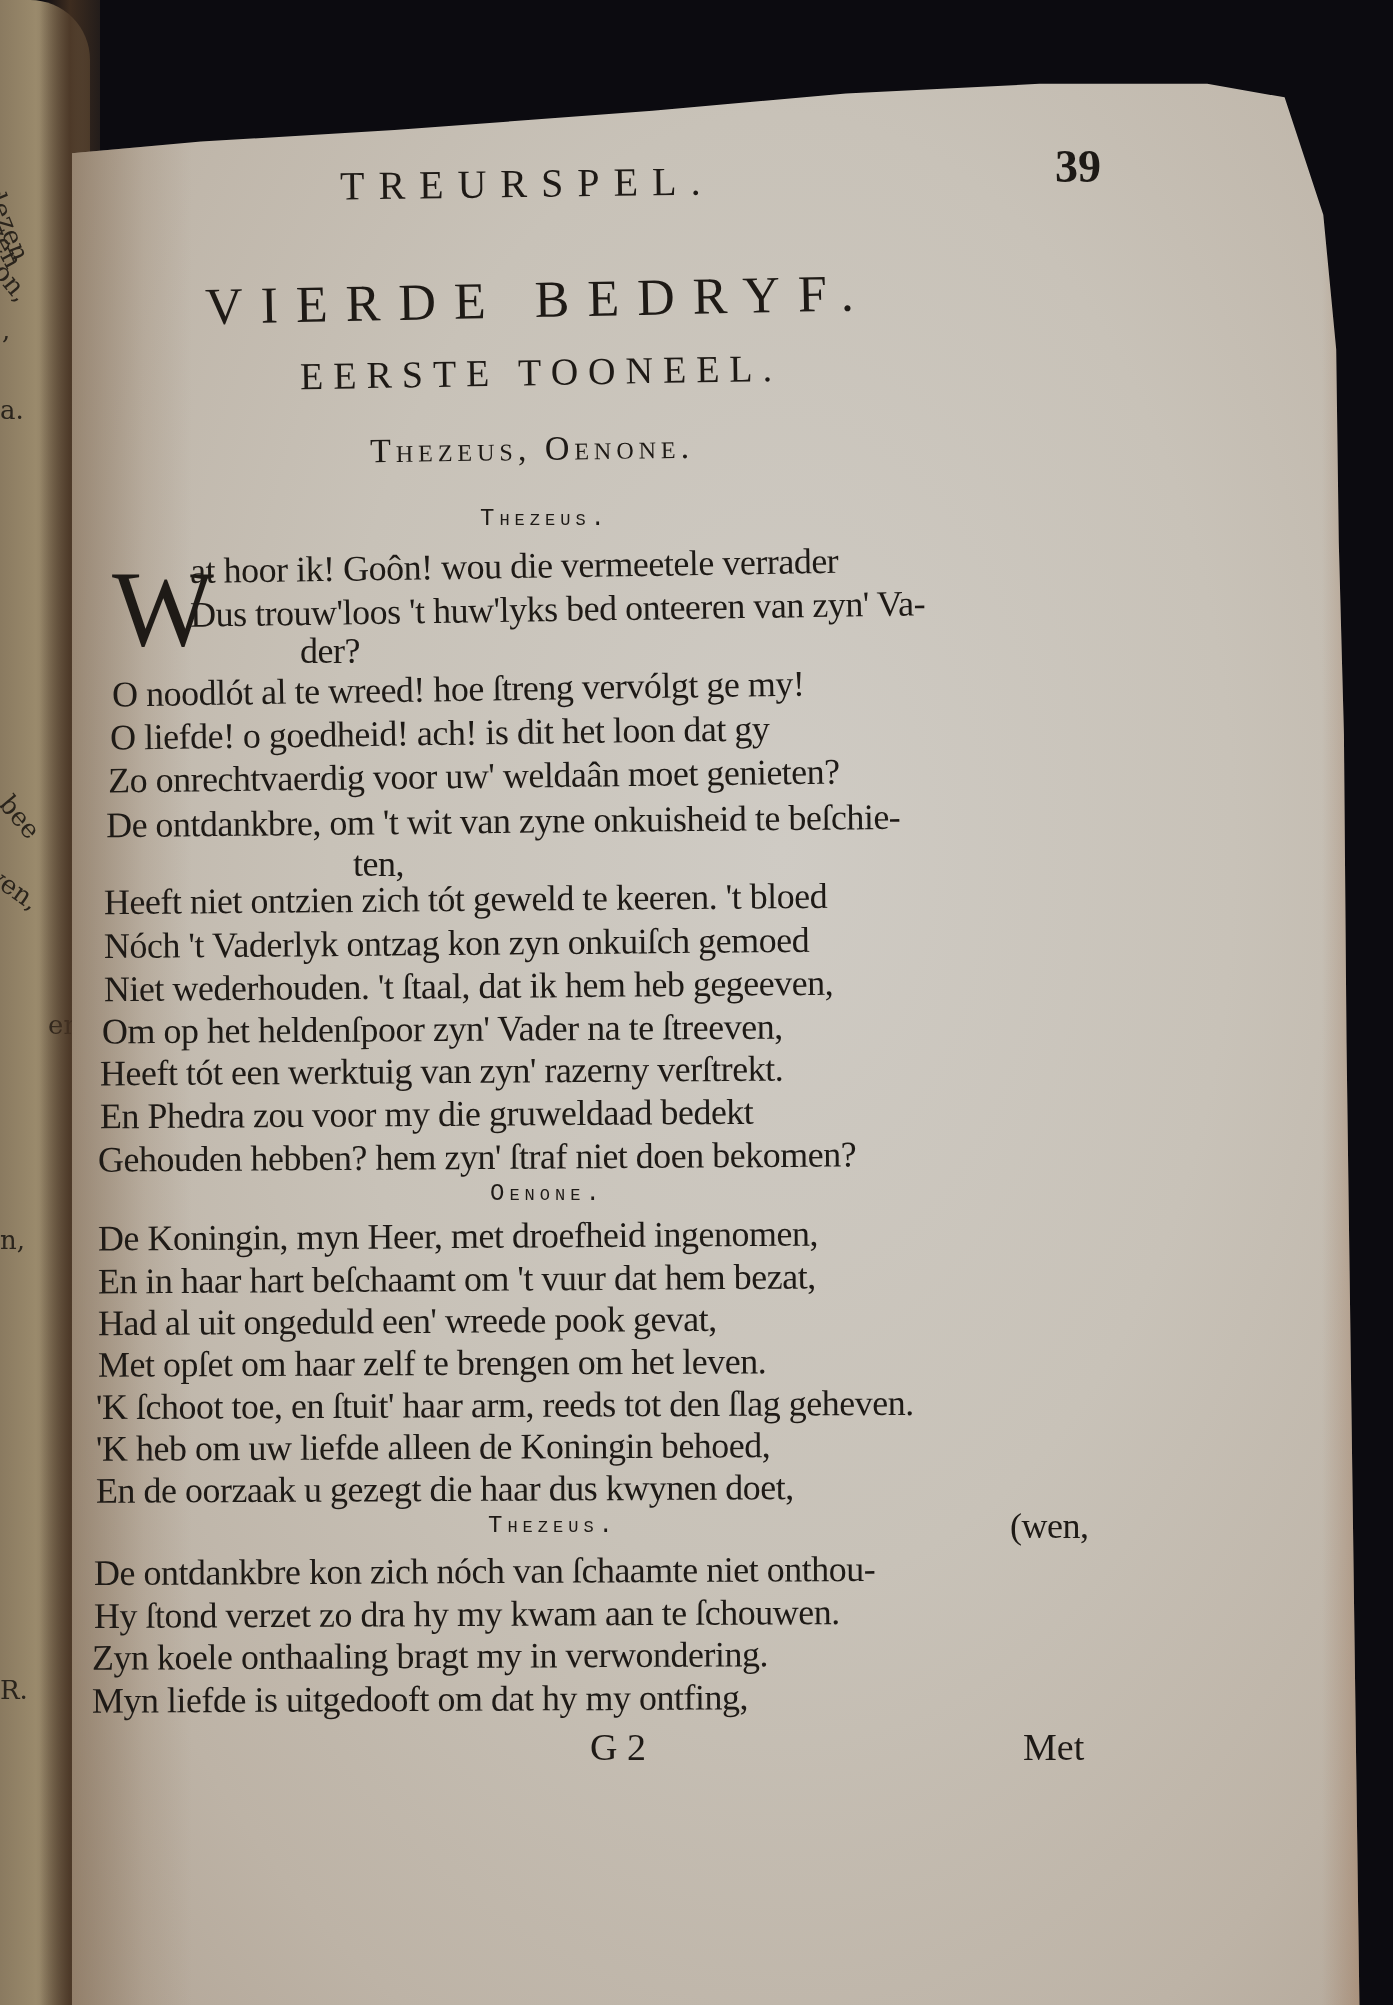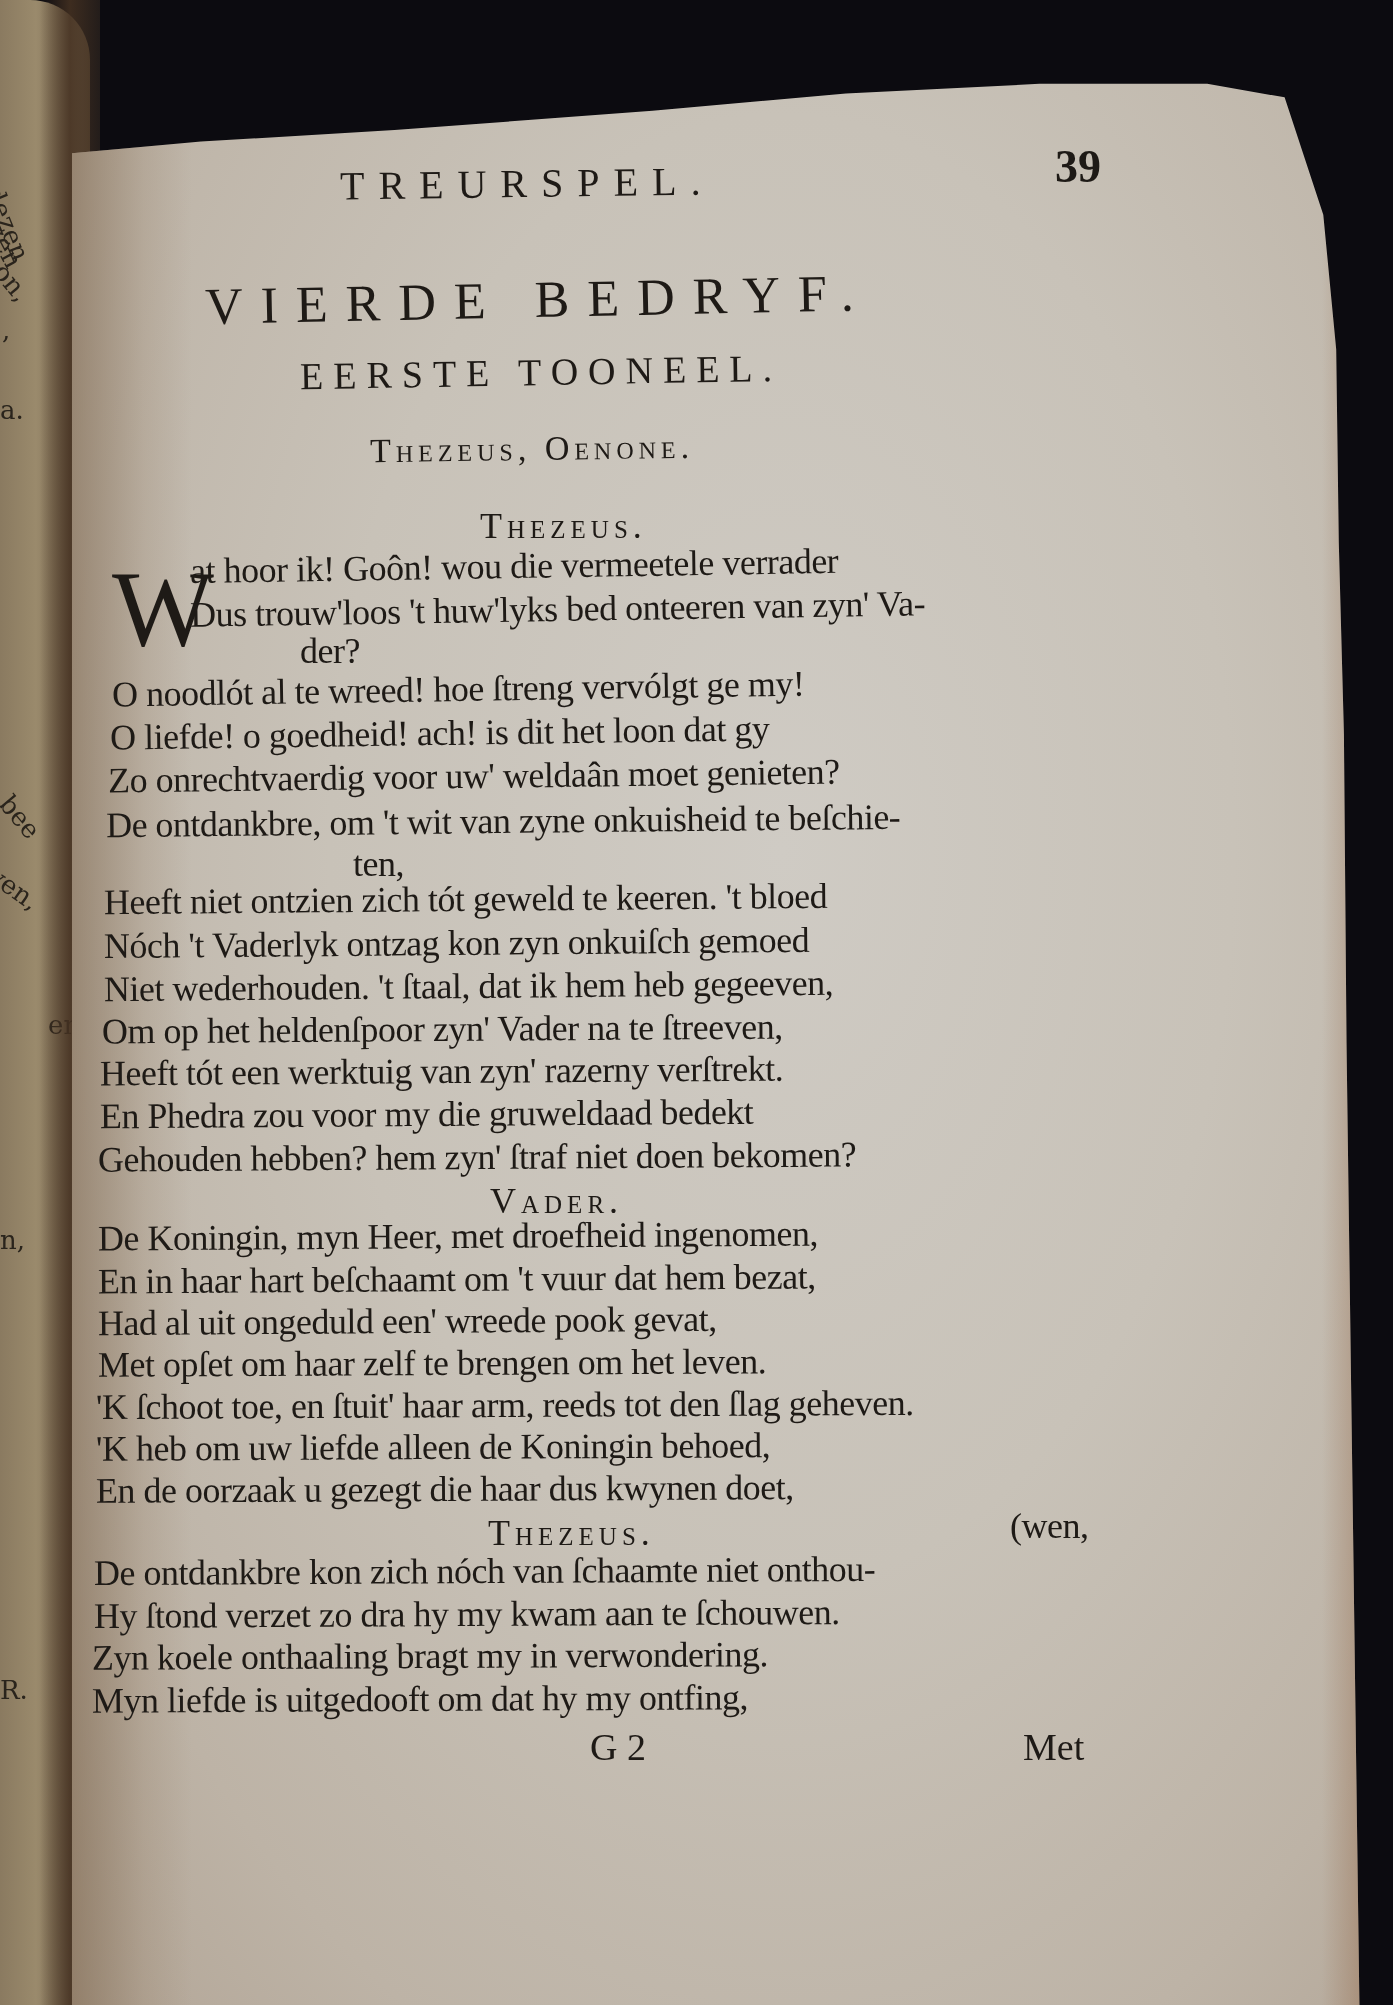--- a/index.html
+++ b/index.html
@@ -103,23 +103,24 @@
     }
     .characters {
       left: 370px;
       top: 430px;
       font-size: 34px;
       letter-spacing: 5px;
       font-variant: small-caps;
       transform: rotate(-0.8deg);
     }
     .speaker {
-      font-size: 36px;
+      font-size: 24px;
       letter-spacing: 5px;
       font-variant: small-caps;
+      font-family: Liberation Mono, monospace;
     }
     .verse {
       font-size: 36px;
       letter-spacing: -0.5px;
     }
     .drop-cap {
       position: absolute;
       left: 112px;
       top: 555px;
       font-family: "Liberation Serif", "DejaVu Serif", serif;
@@ -168,21 +169,21 @@
   <div class="text verse" style="left:106px;top:800px;transform:rotate(-0.6deg);">De ontdankbre, om 't wit van zyne onkuisheid te beſchie-</div>
   <div class="text verse" style="left:316px;top:843px;margin-left:37px;">ten,</div>
   <div class="text verse" style="left:104px;top:878px;transform:rotate(-0.5deg);">Heeft niet ontzien zich tót geweld te keeren. 't bloed</div>
   <div class="text verse" style="left:104px;top:922px;transform:rotate(-0.5deg);">Nóch 't Vaderlyk ontzag kon zyn onkuiſch gemoed</div>
   <div class="text verse" style="left:104px;top:965px;transform:rotate(-0.5deg);">Niet wederhouden. 't ſtaal, dat ik hem heb gegeeven,</div>
   <div class="text verse" style="left:102px;top:1008px;transform:rotate(-0.4deg);">Om op het heldenſpoor zyn' Vader na te ſtreeven,</div>
   <div class="text verse" style="left:100px;top:1050px;transform:rotate(-0.4deg);">Heeft tót een werktuig van zyn' razerny verſtrekt.</div>
   <div class="text verse" style="left:100px;top:1093px;transform:rotate(-0.4deg);">En Phedra zou voor my die gruweldaad bedekt</div>
   <div class="text verse" style="left:98px;top:1136px;transform:rotate(-0.4deg);">Gehouden hebben? hem zyn' ſtraf niet doen bekomen?</div>
 
-  <div class="text speaker" style="left:490px;top:1180px;">Vader.</div>
+  <div class="text speaker" style="left:490px;top:1180px;">Oenone.</div>
   <div class="text verse" style="left:98px;top:1215px;transform:rotate(-0.4deg);">De Koningin, myn Heer, met droefheid ingenomen,</div>
   <div class="text verse" style="left:98px;top:1258px;transform:rotate(-0.4deg);">En in haar hart beſchaamt om 't vuur dat hem bezat,</div>
   <div class="text verse" style="left:98px;top:1300px;transform:rotate(-0.4deg);">Had al uit ongeduld een' wreede pook gevat,</div>
   <div class="text verse" style="left:98px;top:1342px;transform:rotate(-0.3deg);">Met opſet om haar zelf te brengen om het leven.</div>
   <div class="text verse" style="left:96px;top:1384px;transform:rotate(-0.3deg);">'K ſchoot toe, en ſtuit' haar arm, reeds tot den ſlag geheven.</div>
   <div class="text verse" style="left:96px;top:1426px;transform:rotate(-0.3deg);">'K heb om uw liefde alleen de Koningin behoed,</div>
   <div class="text verse" style="left:96px;top:1468px;transform:rotate(-0.3deg);">En de oorzaak u gezegt die haar dus kwynen doet,</div>
 
   <div class="text speaker" style="left:488px;top:1512px;">Thezeus.</div>
   <div class="text verse" style="left:1010px;top:1505px;">(wen,</div>

